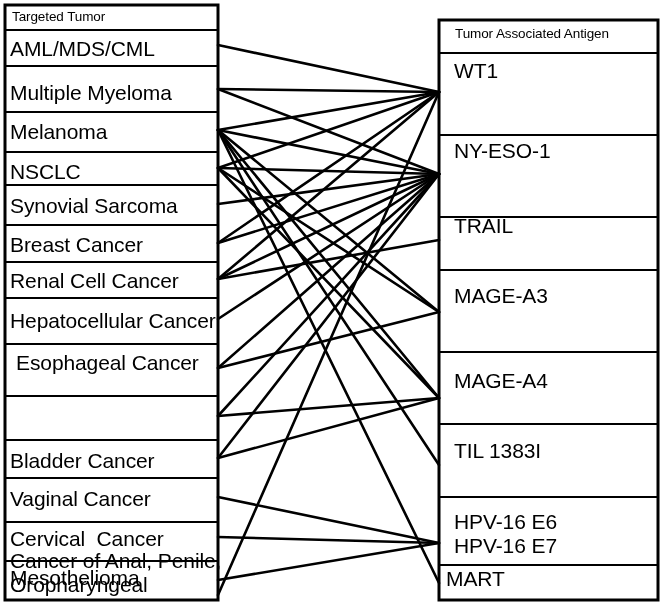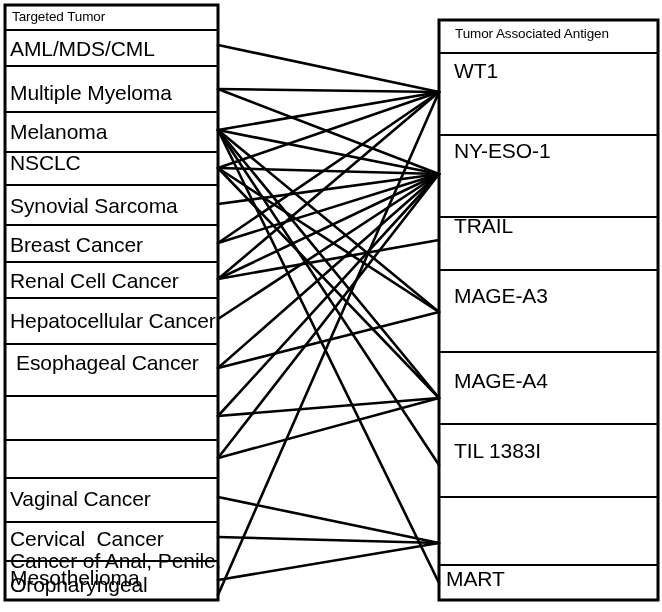--- a/index.html
+++ b/index.html
@@ -110,35 +110,38 @@
       <line x1="439" y1="497" x2="658" y2="497"></line>
       <line x1="439" y1="565" x2="658" y2="565"></line>
     </g>
   </svg>
 
   <div class="cell-label header" style="left:12px; top:10px;">Targeted Tumor</div>
 
   <div class="cell-label" style="left:10px; top:38px;">AML/MDS/CML</div>
   <div class="cell-label" style="left:10px; top:82px;">Multiple Myeloma</div>
   <div class="cell-label" style="left:10px; top:121px;">Melanoma</div>
-  <div class="cell-label" style="left:10px; top:152px;text-align:center;">NSCLC</div>
+  <div class="cell-label" style="left:10px; top:161px;text-align:center;">NSCLC</div>
   <div class="cell-label" style="left:10px; top:195px;">Synovial Sarcoma</div>
   <div class="cell-label" style="left:10px; top:234px;">Breast Cancer</div>
   <div class="cell-label" style="left:10px; top:270px;">Renal Cell Cancer</div>
   <div class="cell-label" style="left:10px; top:310px;">Hepatocellular Cancer</div>
   <div class="cell-label" style="left:16px; top:352px;">Esophageal Cancer</div>
+  <div class="cell-label" style="left:10px; top:450px;">Bladder Cancer</div>
   <div class="cell-label" style="left:10px; top:488px;">Vaginal Cancer</div>
   <div class="cell-label" style="left:10px; top:528px;">Cervical  Cancer</div>
   <div class="cell-label two-line" style="left:10px; top:549px;">Cancer of Anal, Penile,
 Oropharyngeal</div>
   <div class="cell-label" style="left:10px; top:567px;">Mesothelioma</div>
 
   <div class="cell-label header" style="left:455px; top:27px;">Tumor Associated Antigen</div>
 
   <div class="cell-label" style="left:454px; top:60px;">WT1</div>
   <div class="cell-label" style="left:454px; top:140px;">NY-ESO-1</div>
   <div class="cell-label" style="left:454px; top:215px;">TRAIL</div>
   <div class="cell-label" style="left:454px; top:285px;">MAGE-A3</div>
   <div class="cell-label" style="left:454px; top:370px;">MAGE-A4</div>
   <div class="cell-label" style="left:454px; top:440px;">TIL 1383I</div>
+  <div class="cell-label two-line" style="left:454px; top:510px;">HPV-16 E6
+HPV-16 E7</div>
   <div class="cell-label" style="left:446px; top:568px;">MART</div>
 
 </div>
 
 </body></html>

